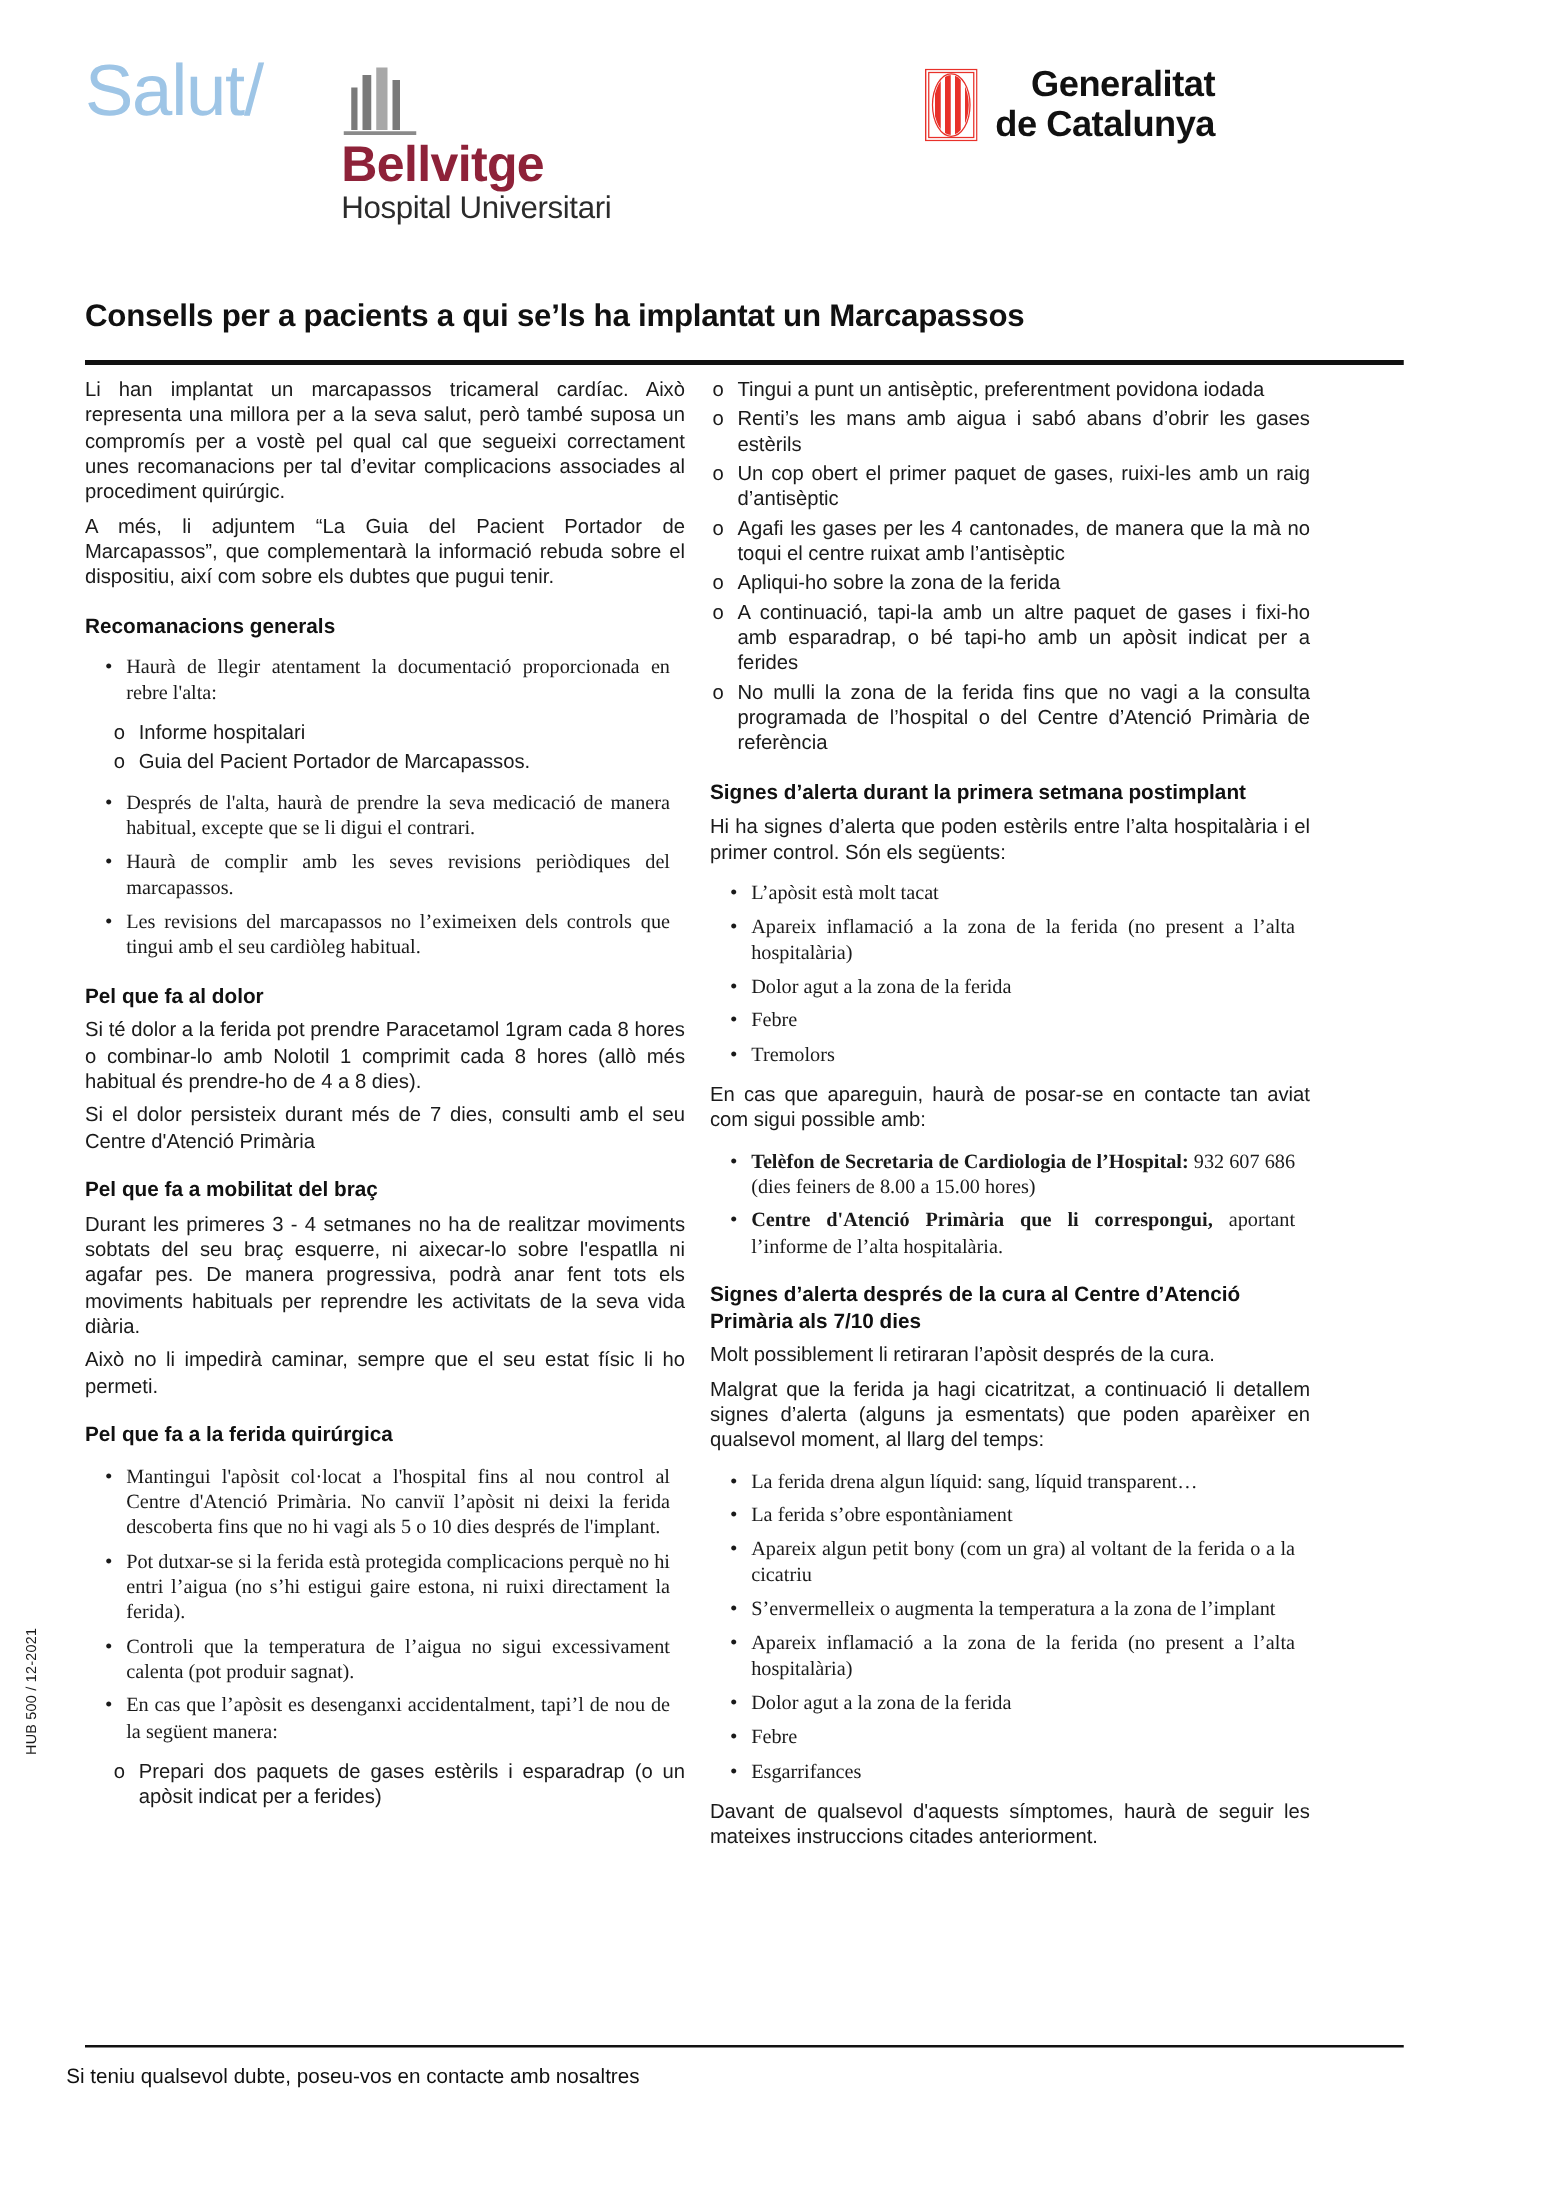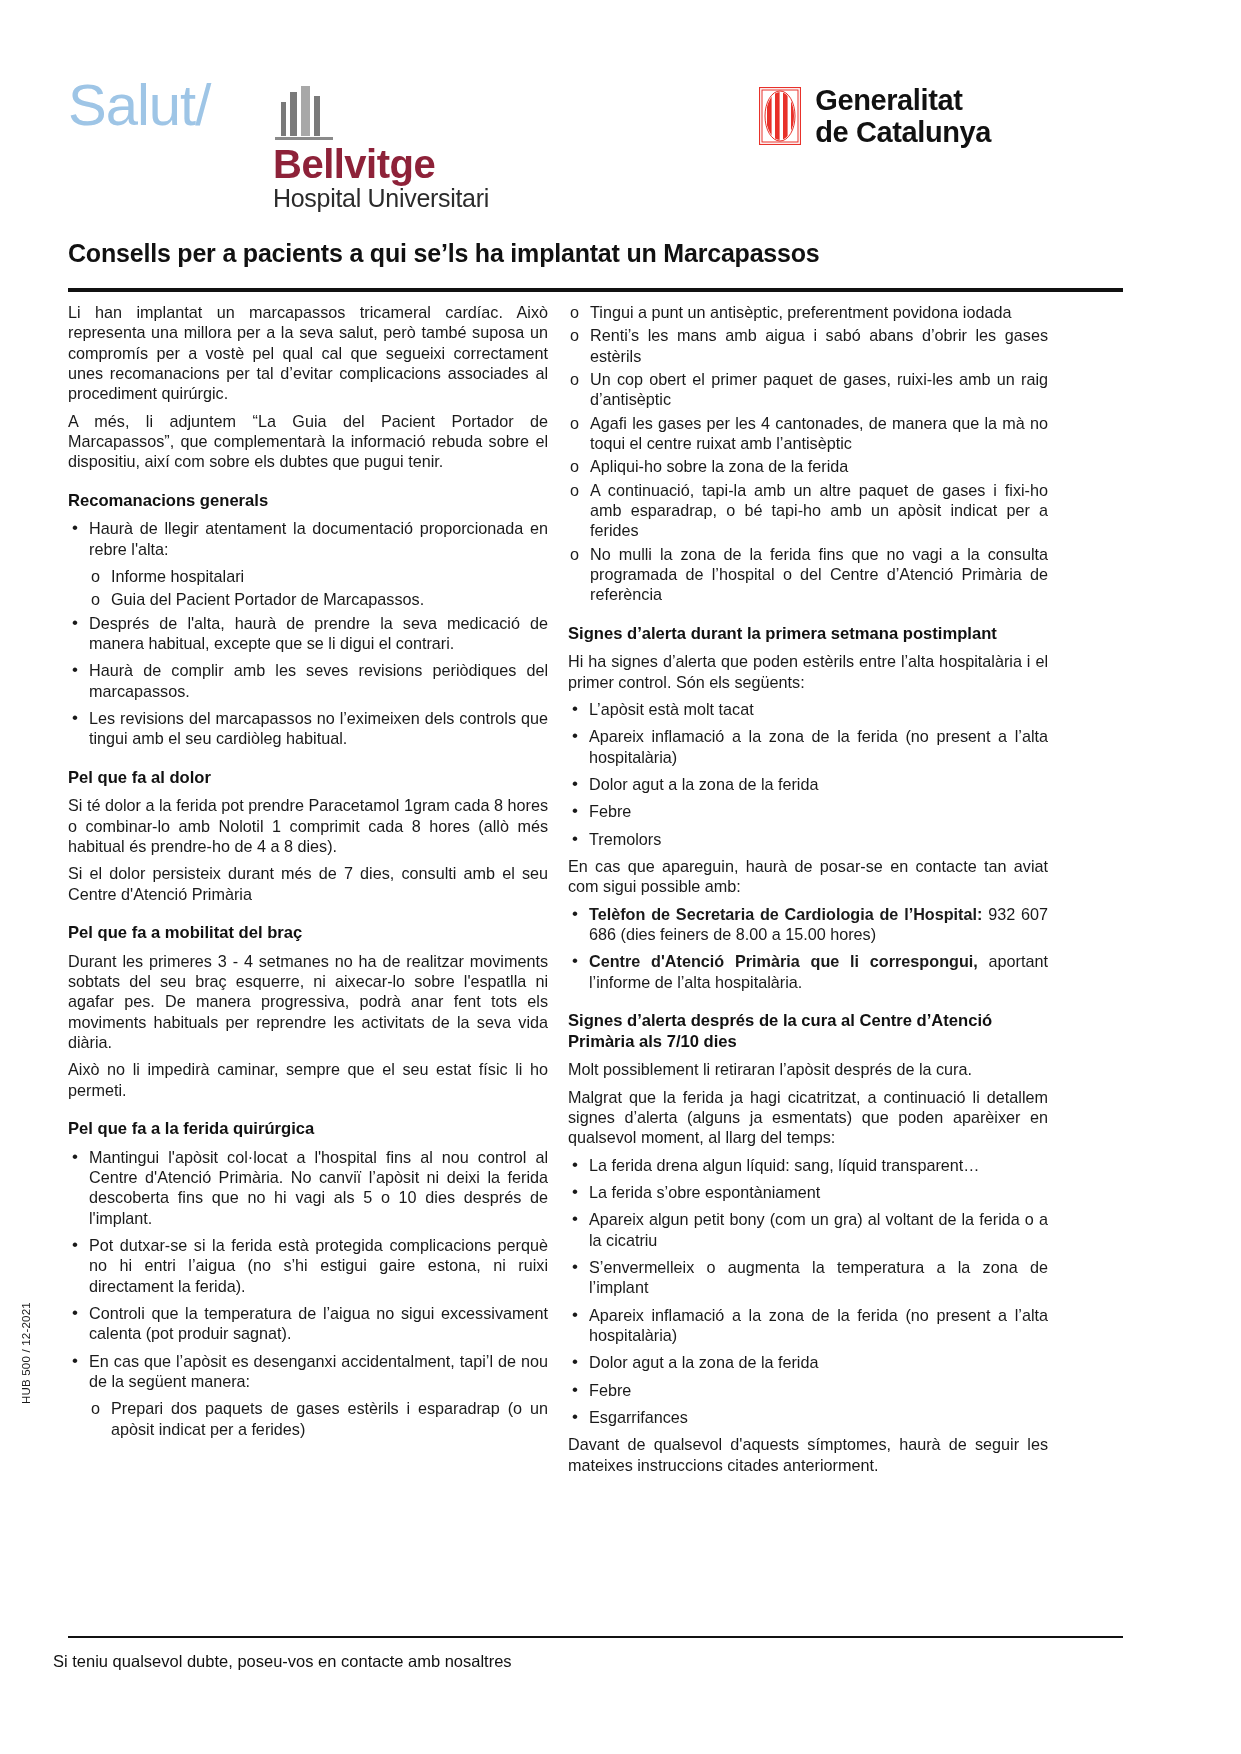--- a/index.html
+++ b/index.html
@@ -4,21 +4,21 @@
 <style>
   html,body{margin:0;padding:0;}
   body{
     width:1241px;height:1754px;background:#ffffff;
     font-family:"Liberation Sans", sans-serif;
     color:#1a1a1a;position:relative;overflow:hidden;
   }
   .page{position:relative;width:1241px;height:1754px;}
 
   
-  .header{position:absolute;left:0;top:0;width:1040px;height:150px;margin-top:32px;}
+  .header{position:absolute;left:0;top:0;width:1040px;height:150px;}
   .logo-salut{
     position:absolute;left:68px;top:44px;
     font-size:58px;font-weight:400;color:#9ec5e6;
     letter-spacing:-1px;line-height:1;
     font-family:"Liberation Sans", sans-serif;
   }
 
   .bellvitge-wrap{position:absolute;left:273px;top:50px;display:flex;align-items:flex-start;flex-direction:column;}
   .bellvitge-mark{
     position:relative;width:62px;height:58px;margin-right:8px;margin-top:4px;
@@ -30,21 +30,21 @@
   .bellvitge-mark .b4{left:41px;width:6px;height:40px;}
   .bellvitge-mark .foot{position:absolute;left:2px;bottom:4px;width:58px;height:3px;background:#8a8a8a;}
   .bellvitge-txt{display:flex;flex-direction:column;}
   .bellvitge-name{
     font-size:40px;font-weight:700;color:#8e2239;line-height:1.0;letter-spacing:-0.5px;
   }
   .bellvitge-sub{
     font-size:25px;font-weight:400;color:#2b2b2b;line-height:1.05;margin-top:1px;letter-spacing:-0.3px;
   }
 
-  .gencat{position:absolute;right:49px;top:52px;display:flex;align-items:center;}
+  .gencat{position:absolute;right:68px;top:52px;display:flex;align-items:center;text-align:right;}
   .gencat-shield{
     width:42px;height:58px;margin-right:14px;position:relative;
   }
   .gencat-txt{
     font-size:29px;font-weight:700;line-height:1.12;color:#111;letter-spacing:-0.4px;
   }
 
   
   .doc-title{
     position:absolute;left:68px;top:222px;width:1055px;
@@ -73,21 +73,21 @@
   .col-right{left:568px;}
 
   p.para{
     margin:0 0 7px 0;font-size:16.2px;line-height:1.255;
     text-align:justify;color:#1a1a1a;
   }
   p.para.last{margin-bottom:0;}
   h3.sec{
     margin:19px 0 7px 0;font-size:16.6px;font-weight:700;color:#111;line-height:1.25;
   }
-  ul.bl{margin:0;padding:0;list-style:none;}
+  ul.bl{margin:12px;padding:0;list-style:none;font-family:Liberation Serif, serif;}
   ul.bl li{
     position:relative;padding-left:21px;margin-bottom:7px;
     font-size:16.2px;line-height:1.255;text-align:justify;color:#1a1a1a;
   }
   ul.bl li:before{
     content:"\2022";position:absolute;left:4px;top:-1px;font-size:17px;color:#1a1a1a;
   }
   ul.ol{margin:0;padding:0;list-style:none;}
   ul.ol li{
     position:relative;padding-left:22px;margin-bottom:3px;

